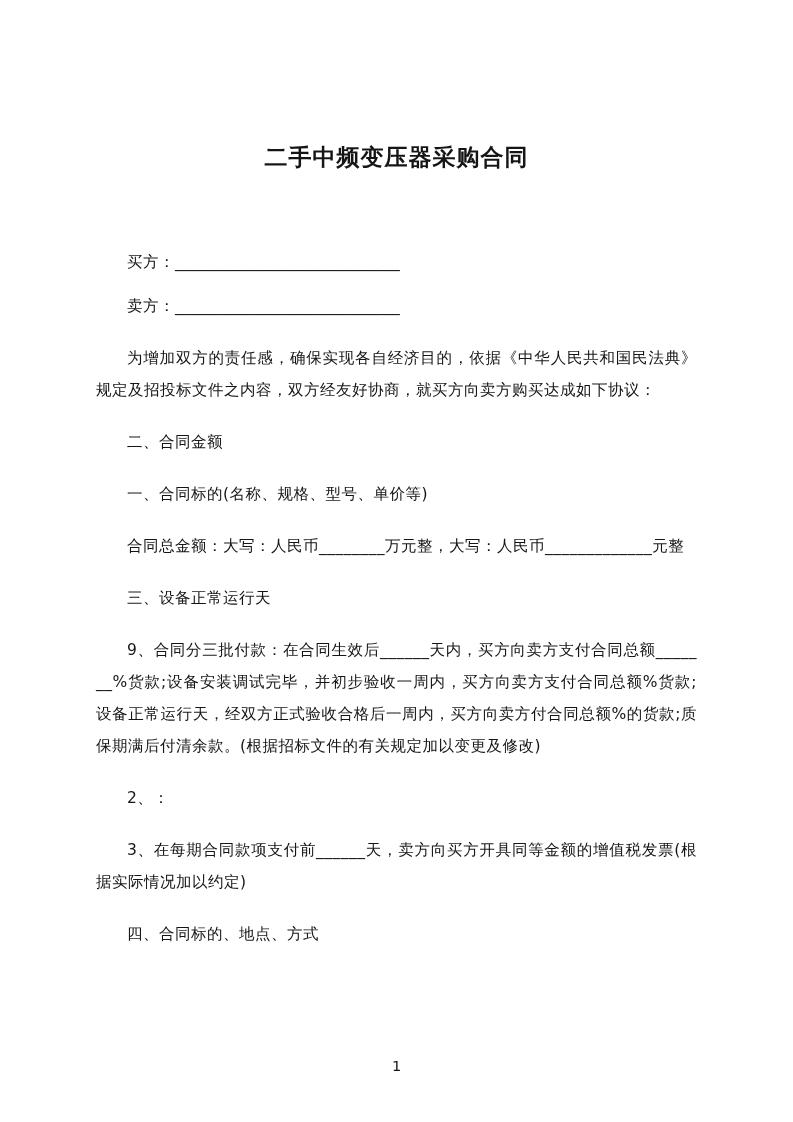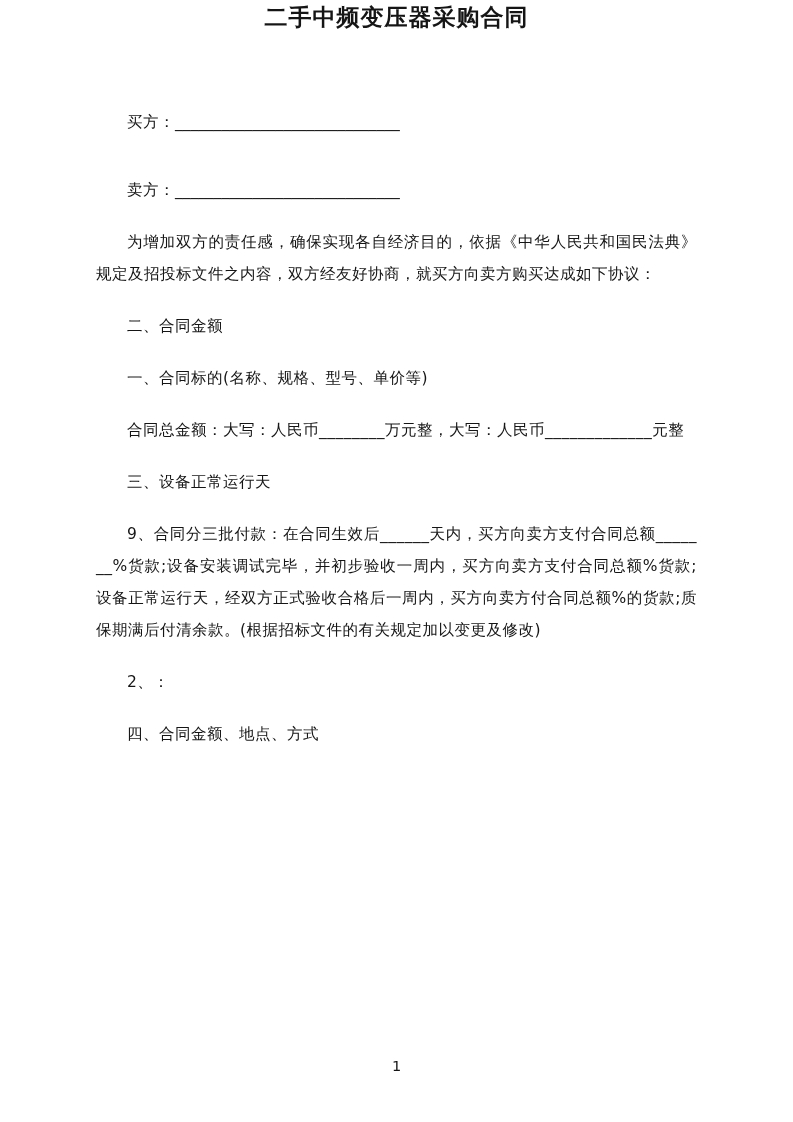--- a/index.html
+++ b/index.html
@@ -14,36 +14,37 @@
     margin: 0 auto;
     background: #ffffff;
     box-sizing: border-box;
     padding: 0 96px;
     overflow: hidden;
     font-family: "DejaVu Sans", "Liberation Sans", sans-serif;
     color: #151515;
   }
   .title {
     margin: 0;
+    padding-top: 140px;
     text-align: center;
     font-size: 23px;
     font-weight: 700;
     letter-spacing: 1px;
     line-height: 34px;
   }
   .party {
     margin: 0;
     font-size: 15.5px;
     line-height: 32px;
     text-indent: 31px;
     letter-spacing: 0.5px;
     white-space: nowrap;
   }
   .party.buyer { margin-top: 72px; }
-  .party.seller { margin-top: 36px; }
+  .party.seller { margin-top: 12px; }
   .party .blank {
     letter-spacing: 0;
   }
   .para {
     margin: 20px 0 0 0;
     font-size: 15.5px;
     line-height: 32px;
     text-indent: 31px;
     letter-spacing: 0.5px;
     word-break: break-all;
@@ -78,18 +79,19 @@
   <p class="para">一、合同标的(名称、规格、型号、单价等)</p>
 
   <p class="para">合同总金额：大写：人民币________万元整，大写：人民币_____________元整</p>
 
   <p class="para">三、设备正常运行天</p>
 
   <p class="para">9、合同分三批付款：在合同生效后______天内，买方向卖方支付合同总额_______%货款;设备安装调试完毕，并初步验收一周内，买方向卖方支付合同总额%货款;设备正常运行天，经双方正式验收合格后一周内，买方向卖方付合同总额%的货款;质保期满后付清余款。(根据招标文件的有关规定加以变更及修改)</p>
 
   <p class="para">2、：</p>
 
+  <p class="para">3、在每期合同款项支付前______天，卖方向买方开具同等金额的增值税发票(根据实际情况加以约定)</p>
 
-  <p class="para">四、合同金额、地点、方式</p>
+  <p class="para">四、合同标的、地点、方式</p>
 
   <div class="page-number">1</div>
 
 </div>
 
 </body></html>

